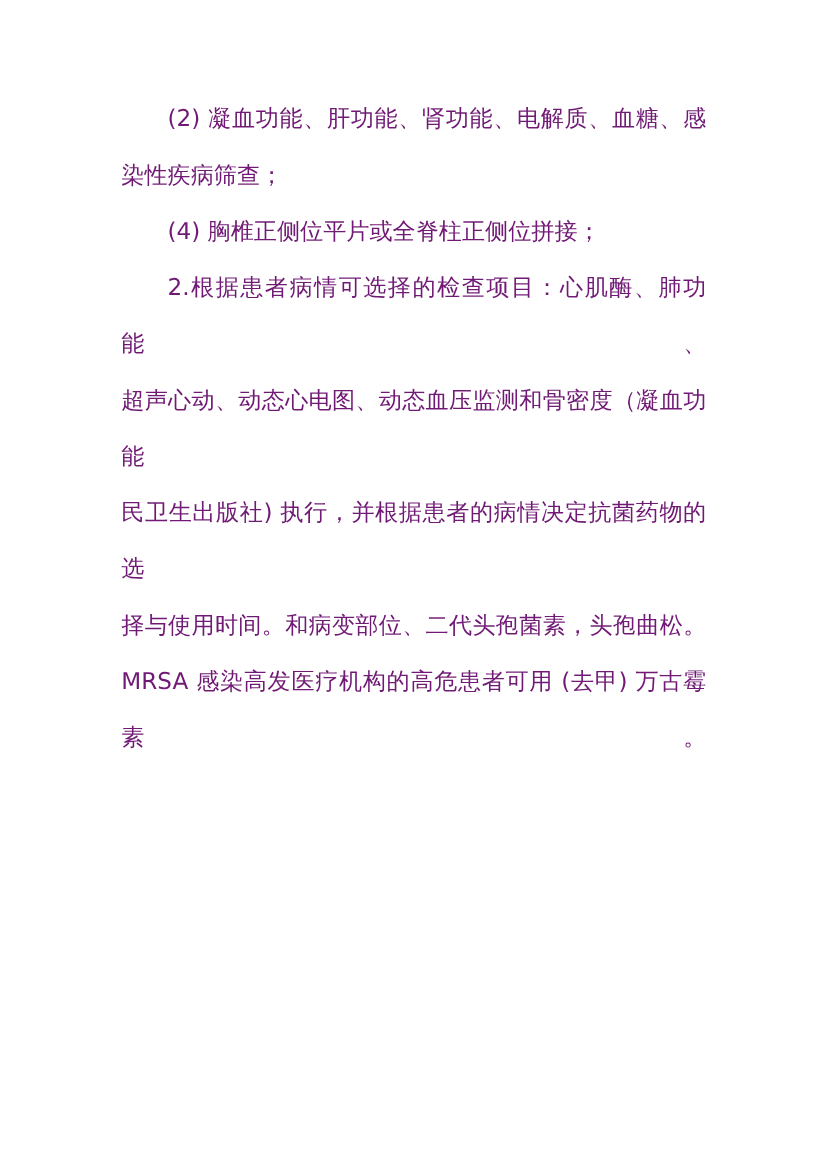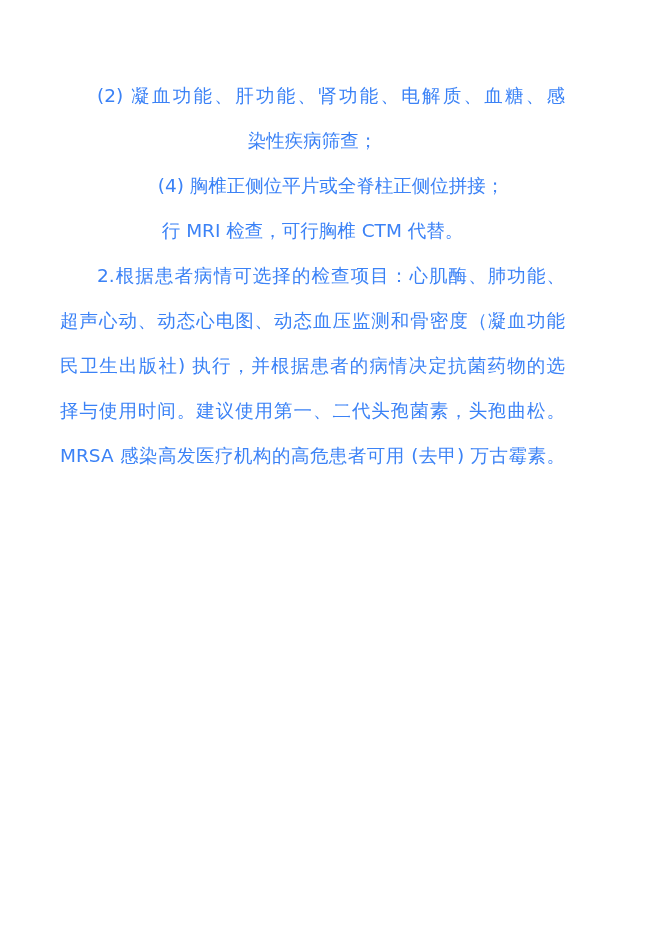--- a/index.html
+++ b/index.html
@@ -9,30 +9,30 @@
   }
   body {
     width: 662px;
     height: 936px;
     overflow: hidden;
   }
   .page {
     box-sizing: border-box;
     width: 662px;
     height: 936px;
-    padding: 73px 97px 0 60px;
+    padding: 73px 97px 0 97px;
     background: #ffffff;
     font-family: "DejaVu Sans", "Liberation Sans", sans-serif;
     font-size: 18.5px;
     line-height: 45px;
-    color: #3b82f6;
+    color: #701a75;
   }
   .line {
     width: 100%;
-    text-align: center;
+    text-align: left;
     word-break: break-all;
   }
   .line.justify {
     text-align: justify;
     text-align-last: justify;
     text-justify: inter-ideograph;
   }
   .line.indent {
     text-indent: 2em;
   }
@@ -40,20 +40,19 @@
     font-weight: bold;
   }
 </style>
 </head>
 <body>
 
 <div class="page">
   <div class="line indent justify">(2) 凝血功能、肝功能、肾功能、电解质、血糖、感</div>
   <div class="line">染性疾病筛查；</div>
   <div class="line indent">(4) 胸椎正侧位平片或全脊柱正侧位拼接；</div>
-  <div class="line">行 MRI 检查，可行胸椎 CTM 代替。</div>
   <div class="line indent justify">2.根据患者病情可选择的检查项目：心肌酶、肺功能、</div>
   <div class="line justify">超声心动、动态心电图、动态血压监测和骨密度（凝血功能</div>
   <div class="line justify">民卫生出版社) 执行，并根据患者的病情决定抗菌药物的选</div>
-  <div class="line justify">择与使用时间。建议使用第一、二代头孢菌素，头孢曲松。</div>
+  <div class="line justify">择与使用时间。和病变部位、二代头孢菌素，头孢曲松。</div>
   <div class="line justify">MRSA 感染高发医疗机构的高危患者可用 (去甲) 万古霉素。</div>
 
 </div>
 
 </body></html>

